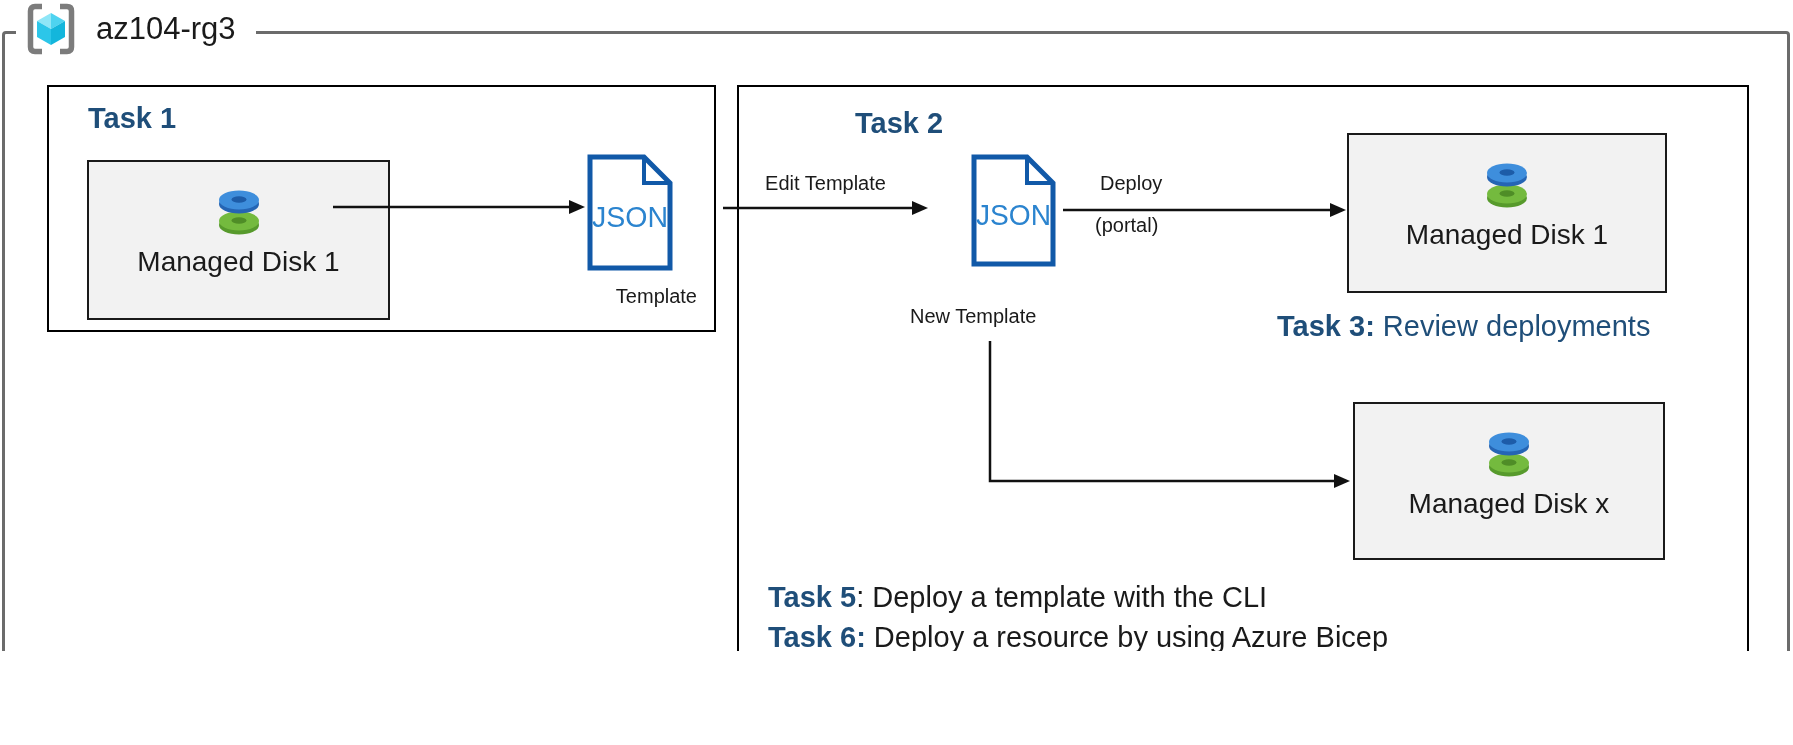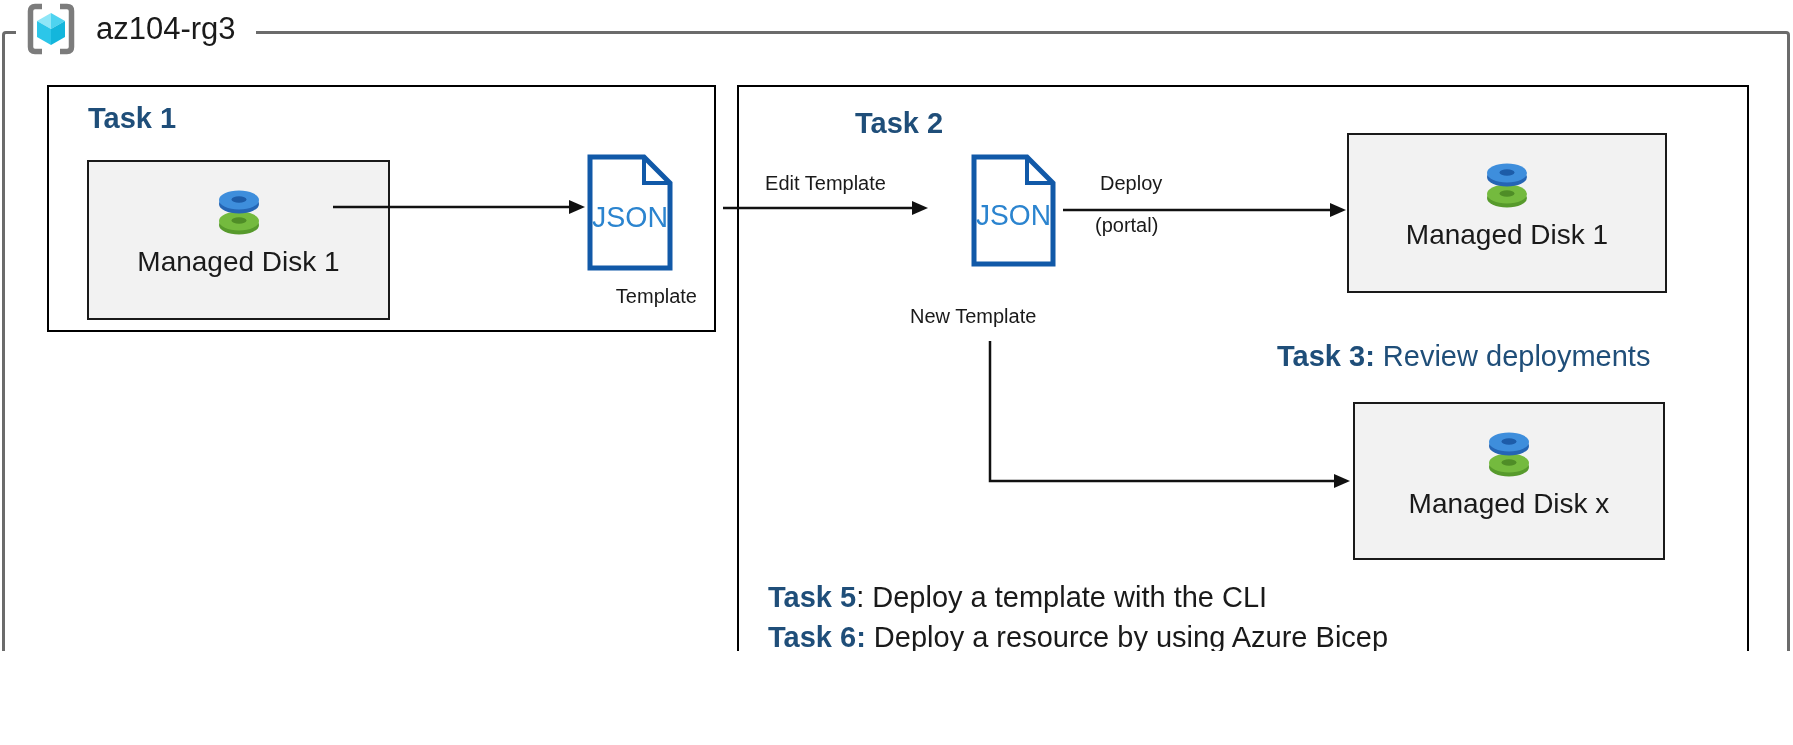--- a/index.html
+++ b/index.html
@@ -31,21 +31,21 @@
   .mdx       { left:1353px; top:402px; width:312px; height:158px; }
 
   
   .json-icon { position:absolute; }
   .json1 { left:586px; top:153px; }
   .json2 { left:970px; top:153px; }
 
   .diagram-label { position:absolute; font-size:20px; color:#1a1a1a; white-space:nowrap; }
   .center { text-align:center; }
 
-  .task3-line { position:absolute; left:1277px; top:310px; font-size:29px; color:#1f4e79; white-space:nowrap;margin-top:30px; }
+  .task3-line { position:absolute; left:1277px; top:310px; font-size:29px; color:#1f4e79; white-space:nowrap; }
   .bold-prefix { font-weight:bold; color:#1f4e79; }
 
   .footer-tasks { position:absolute; left:768px; top:577px; font-size:29px; line-height:40px; color:#1a1a1a; }
   .footer-tasks .line { white-space:nowrap; }
 
   .arrows { position:absolute; left:0; top:0; pointer-events:none; }
 </style>
 </head>
 <body>
 

